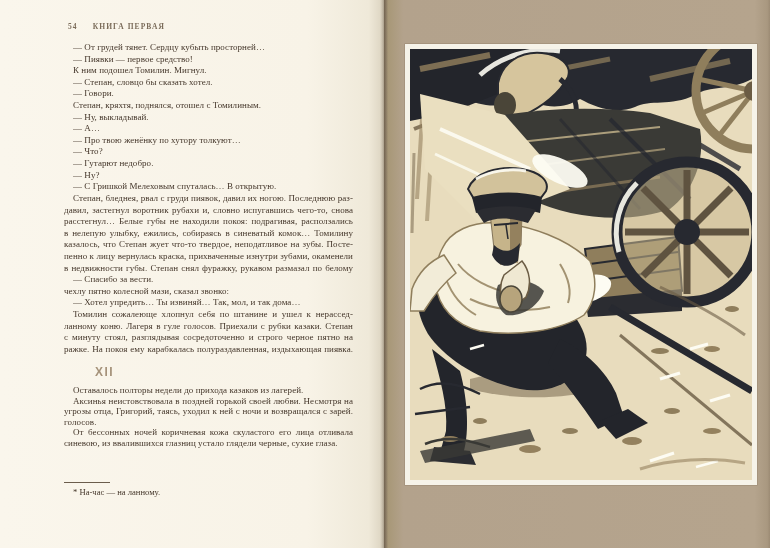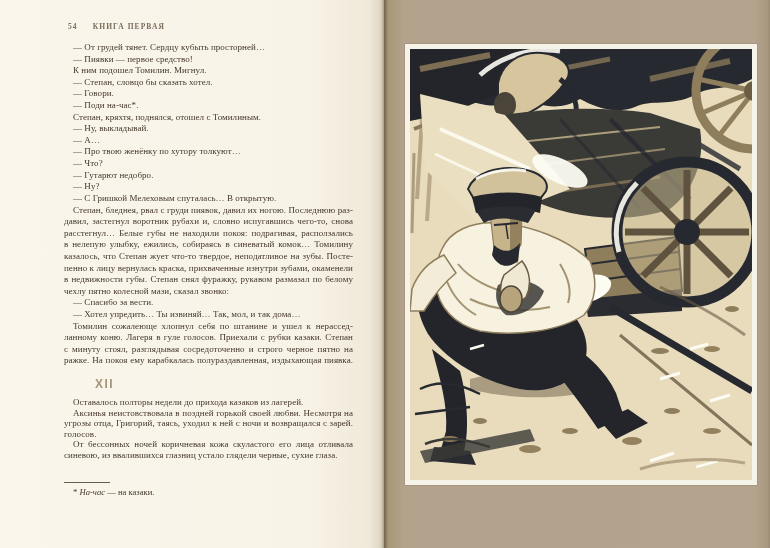--- a/index.html
+++ b/index.html
@@ -29,21 +29,21 @@
   .chapter{
     height:30px;padding:7px 0 0 31px;box-sizing:border-box;
     font-family:"Liberation Sans", sans-serif;font-size:12px;font-weight:bold;
     letter-spacing:1.5px;color:#a5927a;line-height:20px;
   }
   .footnote{
     position:absolute;left:64px;top:482px;width:289px;color:#44362a;
   }
   .footnote-rule{width:46px;border-top:1px solid #6b5d4c;margin-bottom:4px;}
   .footnote-text{font-size:8.6px;padding-left:9px;line-height:10px;}
-  .footnote-text .term{font-style:italic;}
+  .footnote-text .term{}
   
   .page-right{
     position:absolute;left:384px;top:0;width:386px;height:548px;
     background:linear-gradient(90deg,#94846e 0%,#a89878 1.2%,#b3a28c 5%,#b5a48d 96%,#a99880 99.3%,#9c8b74 100%);
   }
   .gutter-shadow{
     position:absolute;left:380px;top:0;width:8px;height:548px;
     background:linear-gradient(90deg,rgba(90,75,55,0) 0%,rgba(90,75,55,.25) 45%,rgba(60,48,34,.35) 55%,rgba(90,75,55,0) 100%);
   }
   .plate{
@@ -64,58 +64,57 @@
       <span>КНИГА ПЕРВАЯ</span>
     </div>
 
     <div class="body-text">
       <div>
           <div class="ln ind">— От грудей тянет. Сердцу кубыть просторней…</div>
           <div class="ln ind">— Пиявки — первое средство!</div>
           <div class="ln ind">К ним подошел Томилин. Мигнул.</div>
           <div class="ln ind">— Степан, словцо бы сказать хотел.</div>
           <div class="ln ind">— Говори.</div>
-          <div class="ln ind">— Поди на-час*.</div>
           <div class="ln ind">Степан, кряхтя, поднялся, отошел с Томилиным.</div>
           <div class="ln ind">— Ну, выкладывай.</div>
           <div class="ln ind">— А…</div>
           <div class="ln ind">— Про твою женёнку по хутору толкуют…</div>
           <div class="ln ind">— Что?</div>
           <div class="ln ind">— Гутарют недобро.</div>
           <div class="ln ind">— Ну?</div>
           <div class="ln ind">— С Гришкой Мелеховым спуталась… В открытую.</div>
           <div class="ln ind jus">Степан, бледнея, рвал с груди пиявок, давил их ногою. Последнюю раз-</div>
           <div class="ln jus">давил, застегнул воротник рубахи и, словно испугавшись чего-то, снова</div>
           <div class="ln jus">расстегнул… Белые губы не находили покоя: подрагивая, расползались</div>
           <div class="ln jus">в нелепую улыбку, ежились, собираясь в синеватый комок… Томилину</div>
           <div class="ln jus">казалось, что Степан жует что-то твердое, неподатливое на зубы. Посте-</div>
           <div class="ln jus">пенно к лицу вернулась краска, прихваченные изнутри зубами, окаменели</div>
           <div class="ln jus">в недвижности губы. Степан снял фуражку, рукавом размазал по белому</div>
+          <div class="ln ind">— Спасибо за вести.</div>
           <div class="ln">чехлу пятно колесной мази, сказал звонко:</div>
-          <div class="ln ind">— Спасибо за вести.</div>
           <div class="ln ind">— Хотел упредить… Ты извиняй… Так, мол, и так дома…</div>
           <div class="ln ind jus">Томилин сожалеюще хлопнул себя по штанине и ушел к нерассед-</div>
           <div class="ln jus">ланному коню. Лагеря в гуле голосов. Приехали с рубки казаки. Степан</div>
           <div class="ln jus">с минуту стоял, разглядывая сосредоточенно и строго черное пятно на фу-</div>
           <div class="ln jus">ражке. На покоя ему карабкалась полураздавленная, издыхающая пиявка.</div>
         </div>
       <div class="chapter">XII</div>
       <div class="block2">
           <div class="ln ind">Оставалось полторы недели до прихода казаков из лагерей.</div>
           <div class="ln ind jus">Аксинья неистовствовала в поздней горькой своей любви. Несмотря на</div>
           <div class="ln jus">угрозы отца, Григорий, таясь, уходил к ней с ночи и возвращался с зарей.</div>
           <div class="ln">голосов.</div>
           <div class="ln ind jus">От бессонных ночей коричневая кожа скуластого его лица отливала</div>
           <div class="ln">синевою, из ввалившихся глазниц устало глядели черные, сухие глаза.</div>
         </div>
     </div>
 
     <div class="footnote">
       <div class="footnote-rule"></div>
-      <div class="footnote-text"><span>*</span> <span class="term">На-час</span><span> — на казаки.</span></div>
+      <div class="footnote-text"><span>*</span> <span class="term">На-час</span><span> — на ланному.</span></div>
     </div>
   </div>
 
   <div class="page-right"></div>
   <div class="gutter-shadow"></div>
 
   <div class="plate" title="Сепийная литография: казак в фуражке и белой рубахе сидит на земле у телеги с большими колёсами; позади наклонившаяся фигура">
     <svg width="342" height="431" viewBox="0 0 342 431" xmlns="http://www.w3.org/2000/svg">
 
       <rect x="0" y="0" width="342" height="431" fill="#e8dcbd"></rect>

